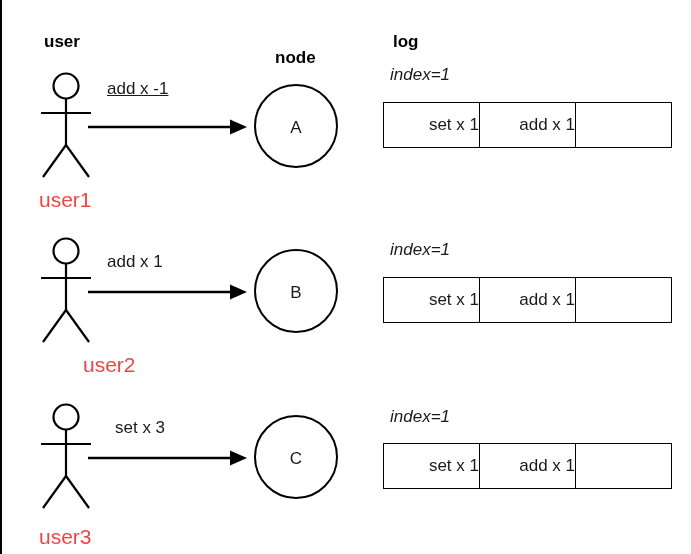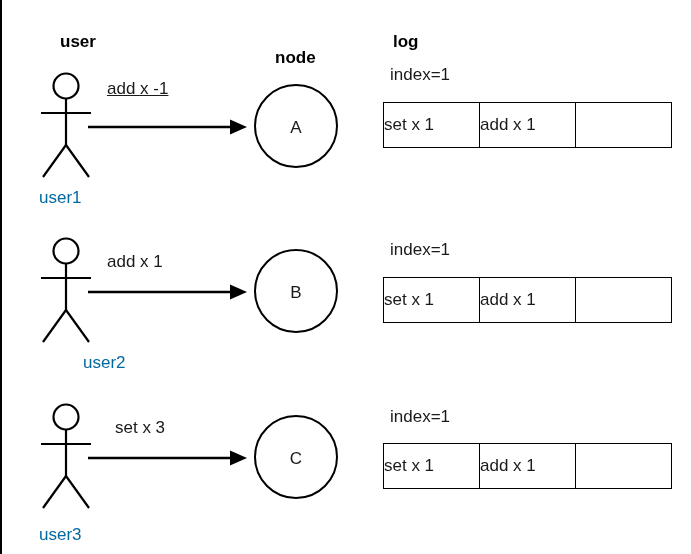--- a/index.html
+++ b/index.html
@@ -22,57 +22,58 @@
   .col-header {
     position: absolute;
     font-size: 17px;
     font-weight: bold;
     color: #000000;
     white-space: nowrap;
     line-height: 1;
   }
   .actor-label {
     position: absolute;
-    font-size: 17px;
-    color: #0369a1;
+    font-size: 21px;
+    color: #ef4444;
     white-space: nowrap;
     line-height: 1;
   }
   .edge-label {
     position: absolute;
     font-size: 17px;
     color: #1a1a1a;
     white-space: nowrap;
     line-height: 1;
   }
   .index-label {
     position: absolute;
     font-size: 17px;
     color: #1a1a1a;
     white-space: nowrap;
     line-height: 1;
+    font-style: italic;
   }
   .node-letter {
     position: absolute;
     font-size: 17px;
     color: #1a1a1a;
     width: 84px;
     text-align: center;
     line-height: 1;
   }
   .log-table {
     position: absolute;
     border-collapse: collapse;
     table-layout: fixed;
   }
   .log-table td {
     border: 1.6px solid #000000;
     width: 95px;
     height: 44px;
-    text-align: left;
+    text-align: right;
     vertical-align: middle;
     font-size: 17px;
     color: #1a1a1a;
     font-family: "Liberation Sans", sans-serif;
     padding: 0;
   }
   .svg-layer {
     position: absolute;
     left: 0;
     top: 0;
@@ -99,21 +100,21 @@
   .arrow-head {
     fill: #000000;
     stroke: none;
   }
 </style>
 </head>
 <body>
 
 <div id="canvas">
 
-  <div class="col-header" style="left:42px; top:33px;margin-left:16px;">user</div>
+  <div class="col-header" style="left:42px; top:33px;">user</div>
   <div class="col-header" style="left:273px; top:49px;">node</div>
   <div class="col-header" style="left:391px; top:33px;">log</div>
 
   <svg class="svg-layer" viewBox="0 0 691 554" xmlns="http://www.w3.org/2000/svg">
 
     <g>
       <circle cx="64" cy="86" r="12.5" class="stroke"></circle>
       <line x1="64" y1="98.5" x2="64" y2="145" class="stroke"></line>
       <line x1="39" y1="113" x2="89" y2="113" class="stroke"></line>
       <line x1="64" y1="145" x2="41" y2="177" class="stroke"></line>

